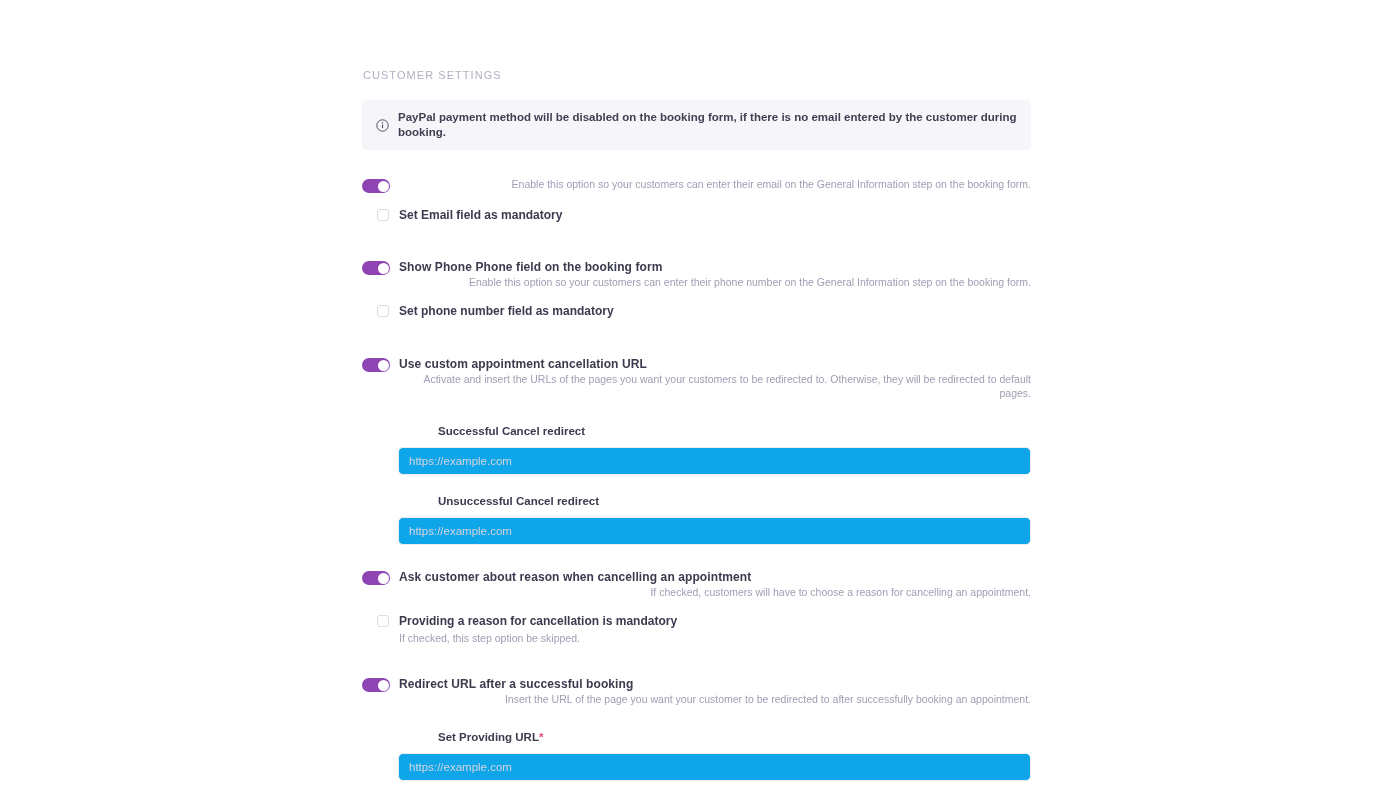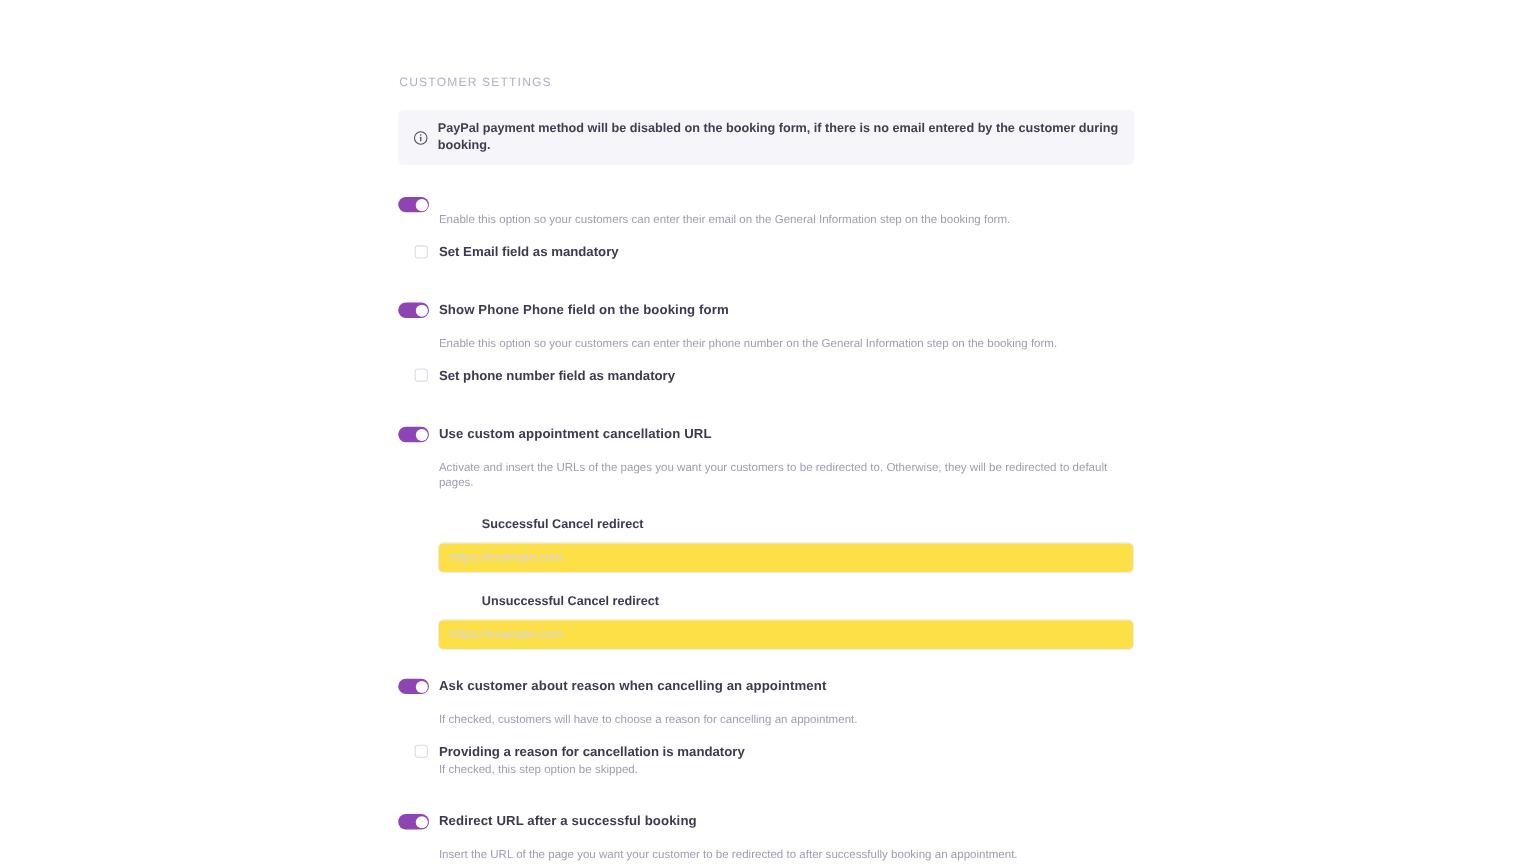--- a/index.html
+++ b/index.html
@@ -98,22 +98,23 @@
     font-size: 12px;
     font-weight: bold;
     color: #3b3b4f;
     line-height: 16px;
     letter-spacing: .1px;
   }
   .row-desc {
     font-size: 10.5px;
     color: #9e9eb3;
     line-height: 14px;
-    margin-top: 16px;
+    margin-top: 0;
     max-width: 640px;
+    text-align: right;
   }
 
   
   .check-row {
     display: flex;
     align-items: flex-start;
     margin-top: 14px;
     padding-left: 15px;
   }
   .checkbox {
@@ -152,21 +153,21 @@
     font-weight: 700;
     margin-left: 40px;
   }
   .req { color: #e0457b; font-size: 11.5px; }
   .input {
     display: block;
     width: 633px;
     height: 28px;
     border: 1px solid #ededf2;
     border-radius: 5px;
-    background: #fde047;
+    background: #0ea5e9;
     padding: 0 10px;
     font-family: "Liberation Sans", sans-serif;
     font-size: 11.5px;
     color: #3b3b4f;
     outline: none;
   }
   .input::placeholder { color: #d5d5de; }
 
   .sp-1 { height: 36px; }
   .sp-2 { height: 37px; }

